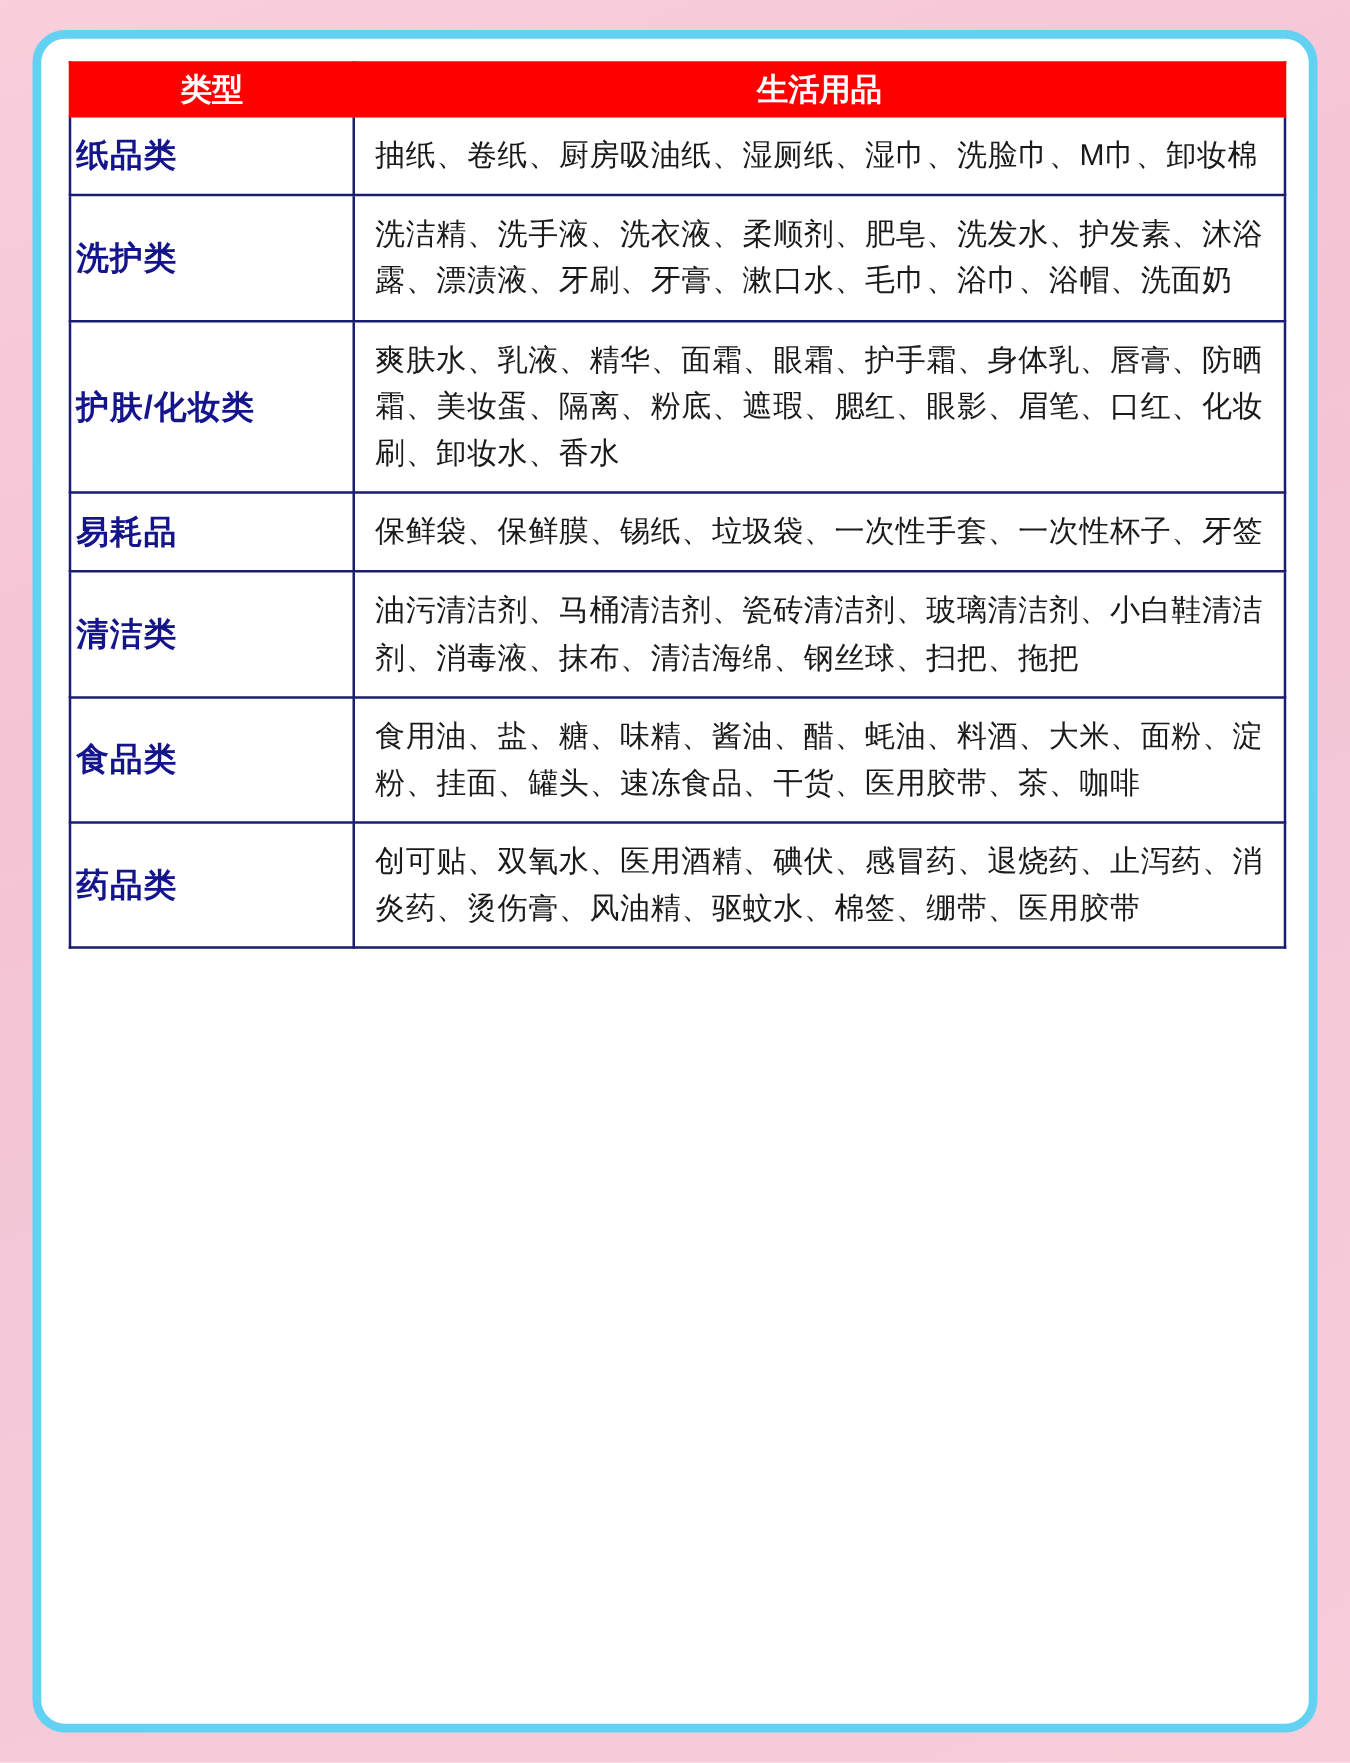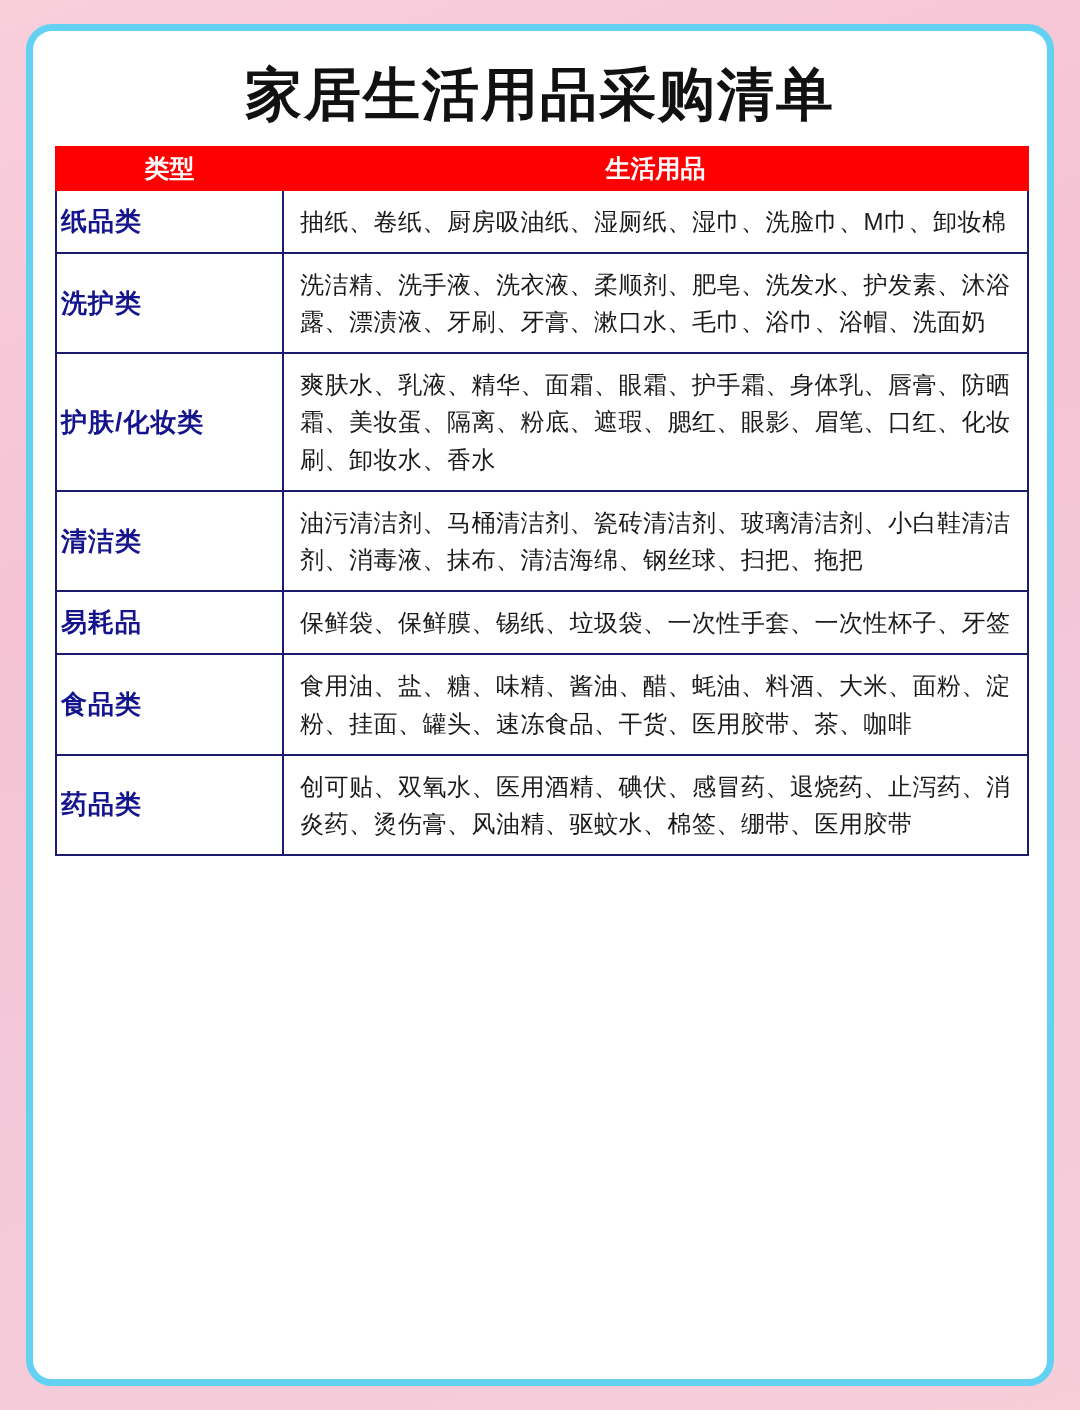--- a/index.html
+++ b/index.html
@@ -79,21 +79,20 @@
     letter-spacing: 0.5px;
     color: #1a1a1a;
   }
 </style>
 </head>
 <body>
 
 <div class="page">
   <div class="card">
 
-    <div class="title">家居生活用品采购清单</div>
 
     <table class="list">
       <thead>
         <tr>
           <th class="c1">类型</th>
           <th class="c2">生活用品</th>
         </tr>
       </thead>
       <tbody>
         <tr>
@@ -102,26 +101,26 @@
         </tr>
         <tr>
           <td class="cat">洗护类</td>
           <td class="items">洗洁精、洗手液、洗衣液、柔顺剂、肥皂、洗发水、护发素、沐浴露、漂渍液、牙刷、牙膏、漱口水、毛巾、浴巾、浴帽、洗面奶</td>
         </tr>
         <tr>
           <td class="cat">护肤/化妆类</td>
           <td class="items">爽肤水、乳液、精华、面霜、眼霜、护手霜、身体乳、唇膏、防晒霜、美妆蛋、隔离、粉底、遮瑕、腮红、眼影、眉笔、口红、化妆刷、卸妆水、香水</td>
         </tr>
         <tr>
+          <td class="cat">易耗品</td>
+          <td class="items">保鲜袋、保鲜膜、锡纸、垃圾袋、一次性手套、一次性杯子、牙签</td>
+        </tr>
+        <tr>
           <td class="cat">清洁类</td>
           <td class="items">油污清洁剂、马桶清洁剂、瓷砖清洁剂、玻璃清洁剂、小白鞋清洁剂、消毒液、抹布、清洁海绵、钢丝球、扫把、拖把</td>
-        </tr>
-        <tr>
-          <td class="cat">易耗品</td>
-          <td class="items">保鲜袋、保鲜膜、锡纸、垃圾袋、一次性手套、一次性杯子、牙签</td>
         </tr>
         <tr>
           <td class="cat">食品类</td>
           <td class="items">食用油、盐、糖、味精、酱油、醋、蚝油、料酒、大米、面粉、淀粉、挂面、罐头、速冻食品、干货、医用胶带、茶、咖啡</td>
         </tr>
         <tr>
           <td class="cat">药品类</td>
           <td class="items">创可贴、双氧水、医用酒精、碘伏、感冒药、退烧药、止泻药、消炎药、烫伤膏、风油精、驱蚊水、棉签、绷带、医用胶带</td>
         </tr>
       </tbody>

